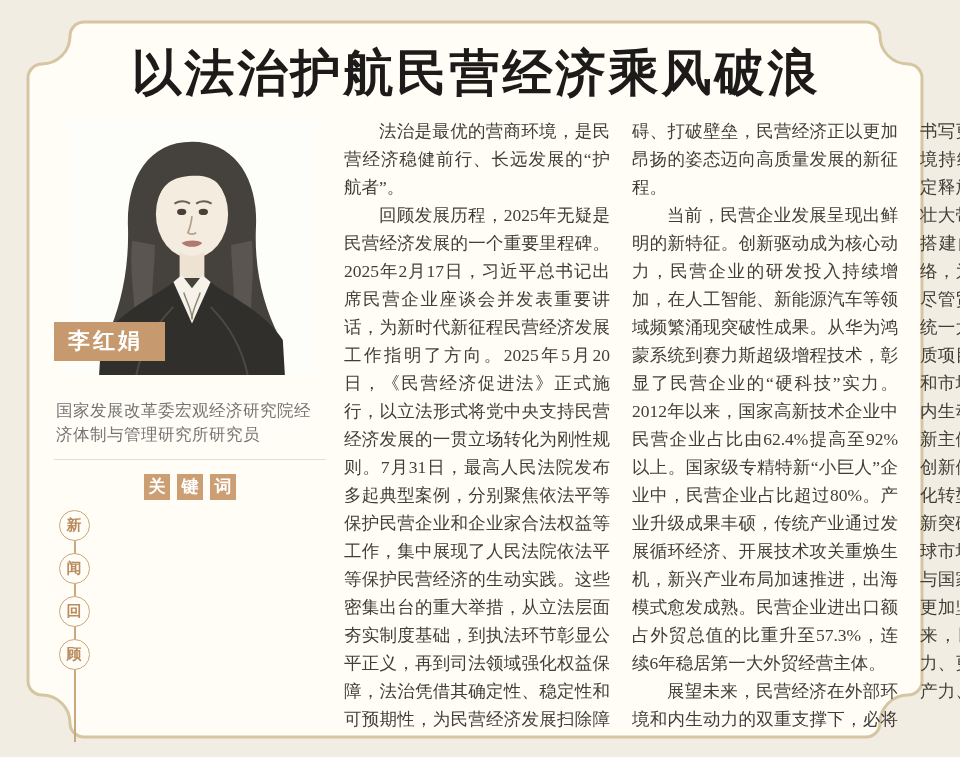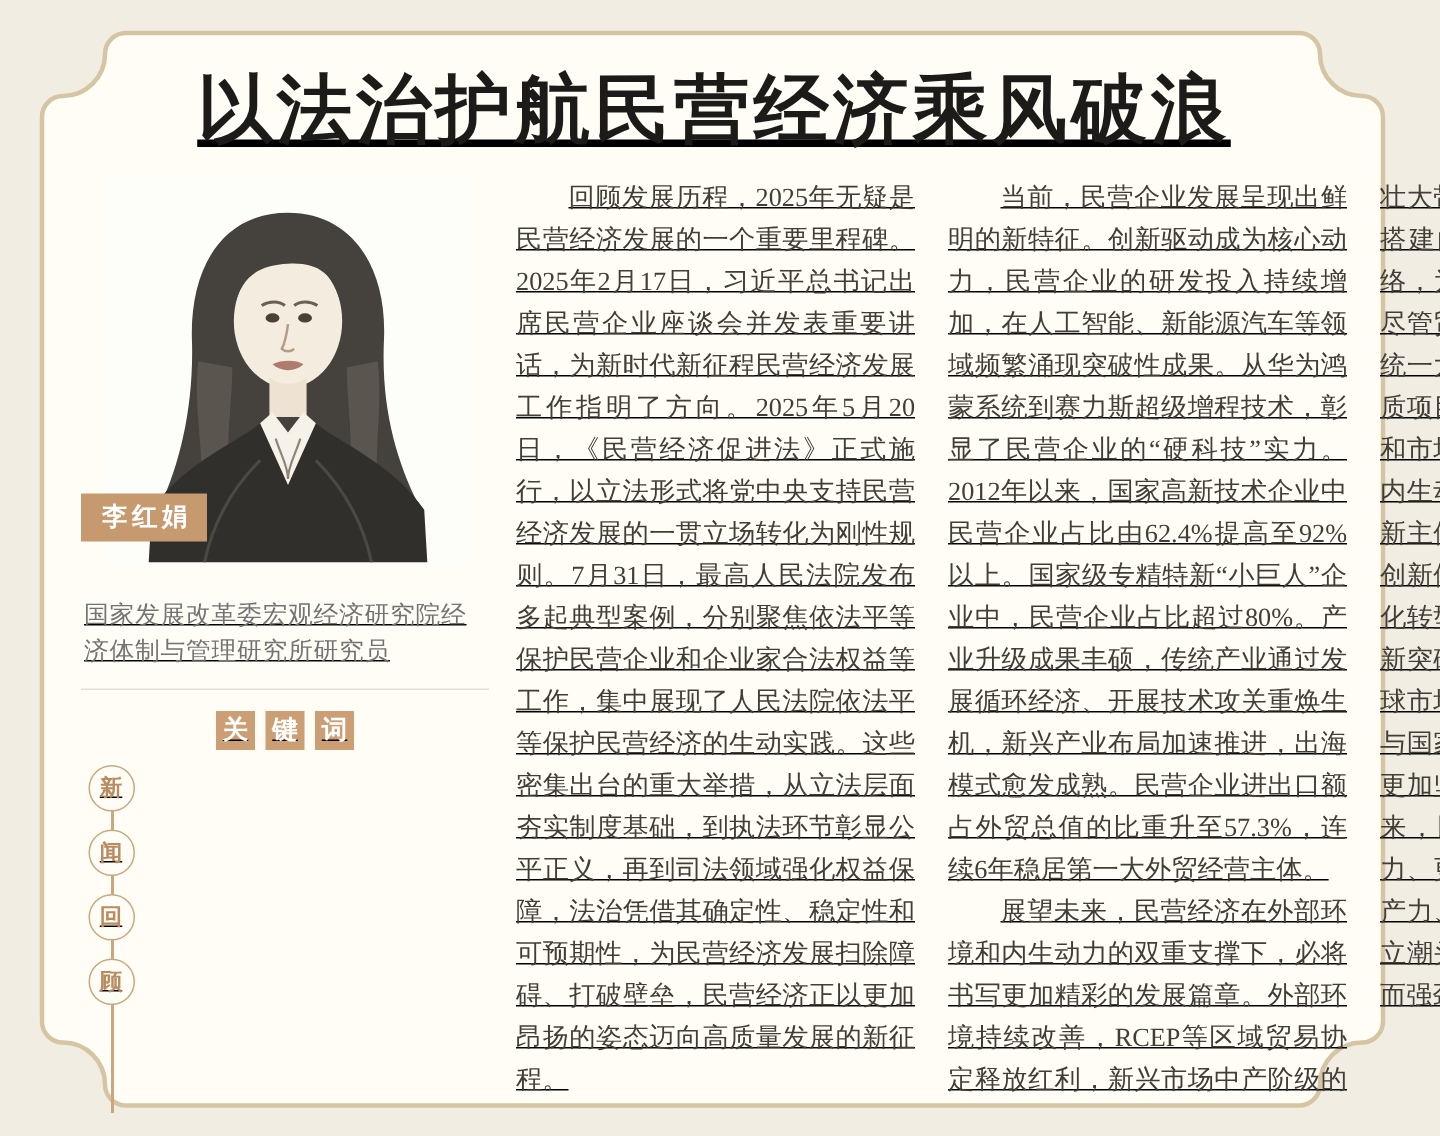--- a/index.html
+++ b/index.html
@@ -14,33 +14,33 @@
     --body-text:#403e37;
     --news-text:#56524a;
   }
   html,body{margin:0;padding:0;}
   body{
     width:960px;height:757px;position:relative;overflow:hidden;
     background:var(--page-bg);
     font-family:"Liberation Serif","DejaVu Serif",serif;
   }
   .frame-svg{position:absolute;left:0;top:0;z-index:0;}
-  .content{position:absolute;left:28px;top:22px;width:894px;height:715px;z-index:1;box-sizing:border-box;padding:22px 24px 16px 26px;text-decoration:underline;}
+  .content{position:absolute;left:28px;top:22px;width:894px;height:715px;z-index:1;box-sizing:border-box;padding:22px 24px 16px 26px;}
   .title{
     text-align:center;font-size:50px;font-weight:bold;color:var(--title-color);
     letter-spacing:3px;margin:2px 0 16px 0;line-height:1.1;
     font-family:"Liberation Serif","DejaVu Serif",serif;
   }
   .row{display:flex;align-items:flex-start;}
   .sidebar{width:272px;flex:0 0 272px;margin-right:18px;position:relative;}
   .portrait{position:relative;width:248px;height:258px;margin-left:14px;}
   .portrait svg{display:block;width:248px;height:258px;}
   .name-badge{
     position:absolute;left:-14px;bottom:14px;background:var(--badge-bg);color:#fff;
-    font-size:17px;font-weight:bold;letter-spacing:3px;padding:4px 10px 5px 14px;
+    font-size:22px;font-weight:bold;letter-spacing:3px;padding:4px 22px 5px 14px;
     font-family:"Liberation Sans","DejaVu Sans",sans-serif;
   }
   .affiliation{
     margin:24px 0 0 2px;font-size:16.5px;line-height:1.45;color:#737373;
     font-family:"Liberation Sans","DejaVu Sans",sans-serif;letter-spacing:0.5px;
   }
   .divider{border:none;border-top:1px solid #e2dfd7;margin:12px 0 14px 0;}
   .kw-boxes{display:flex;justify-content:center;gap:7px;}
   .kw-box{
     width:26px;height:26px;background:var(--kwbox-bg);color:#fff;font-size:17px;font-weight:bold;
@@ -147,19 +147,20 @@
           <div class="news-circle">新</div>
           <div class="news-circle">闻</div>
           <div class="news-circle">回</div>
           <div class="news-circle">顾</div>
         </div>
       </div>
 
     </div>
 
     <div class="article">
+      <p>法治是最优的营商环境，是民营经济稳健前行、长远发展的“护航者”。</p>
       <p>回顾发展历程，2025年无疑是民营经济发展的一个重要里程碑。2025年2月17日，习近平总书记出席民营企业座谈会并发表重要讲话，为新时代新征程民营经济发展工作指明了方向。2025年5月20日，《民营经济促进法》正式施行，以立法形式将党中央支持民营经济发展的一贯立场转化为刚性规则。7月31日，最高人民法院发布多起典型案例，分别聚焦依法平等保护民营企业和企业家合法权益等工作，集中展现了人民法院依法平等保护民营经济的生动实践。这些密集出台的重大举措，从立法层面夯实制度基础，到执法环节彰显公平正义，再到司法领域强化权益保障，法治凭借其确定性、稳定性和可预期性，为民营经济发展扫除障碍、打破壁垒，民营经济正以更加昂扬的姿态迈向高质量发展的新征程。</p>
       <p>当前，民营企业发展呈现出鲜明的新特征。创新驱动成为核心动力，民营企业的研发投入持续增加，在人工智能、新能源汽车等领域频繁涌现突破性成果。从华为鸿蒙系统到赛力斯超级增程技术，彰显了民营企业的“硬科技”实力。2012年以来，国家高新技术企业中民营企业占比由62.4%提高至92%以上。国家级专精特新“小巨人”企业中，民营企业占比超过80%。产业升级成果丰硕，传统产业通过发展循环经济、开展技术攻关重焕生机，新兴产业布局加速推进，出海模式愈发成熟。民营企业进出口额占外贸总值的比重升至57.3%，连续6年稳居第一大外贸经营主体。</p>
       <p>展望未来，民营经济在外部环境和内生动力的双重支撑下，必将书写更加精彩的发展篇章。外部环境持续改善，RCEP等区域贸易协定释放红利，新兴市场中产阶级的壮大带来了广阔的市场需求。国家搭建的海外知识产权纠纷应对网络，为企业出海提供了有力保障。尽管贸易保护主义仍带来挑战，但统一大市场建设不断打破壁垒，优质项目持续向民营企业开放，政策和市场双轮驱动构筑起发展高地。内生动力不断增强，民营企业的创新主体地位更加稳固，产学研协同创新体系加快形成，数字化、绿色化转型深入推进。从政策护航到创新突破，从深耕国内市场到联通全球市场，民营经济的每一步发展都与国家发展同频共振。在法治保障更加坚实、创新生态持续优化的未来，民营企业必将以更强劲的活力、更广阔的视野，在培育新质生产力、构建新发展格局的征程中勇立潮头，为中国式现代化注入持久而强劲的动力。</p>
     </div>
   </div>
 
 </div>
 
 </body></html>

